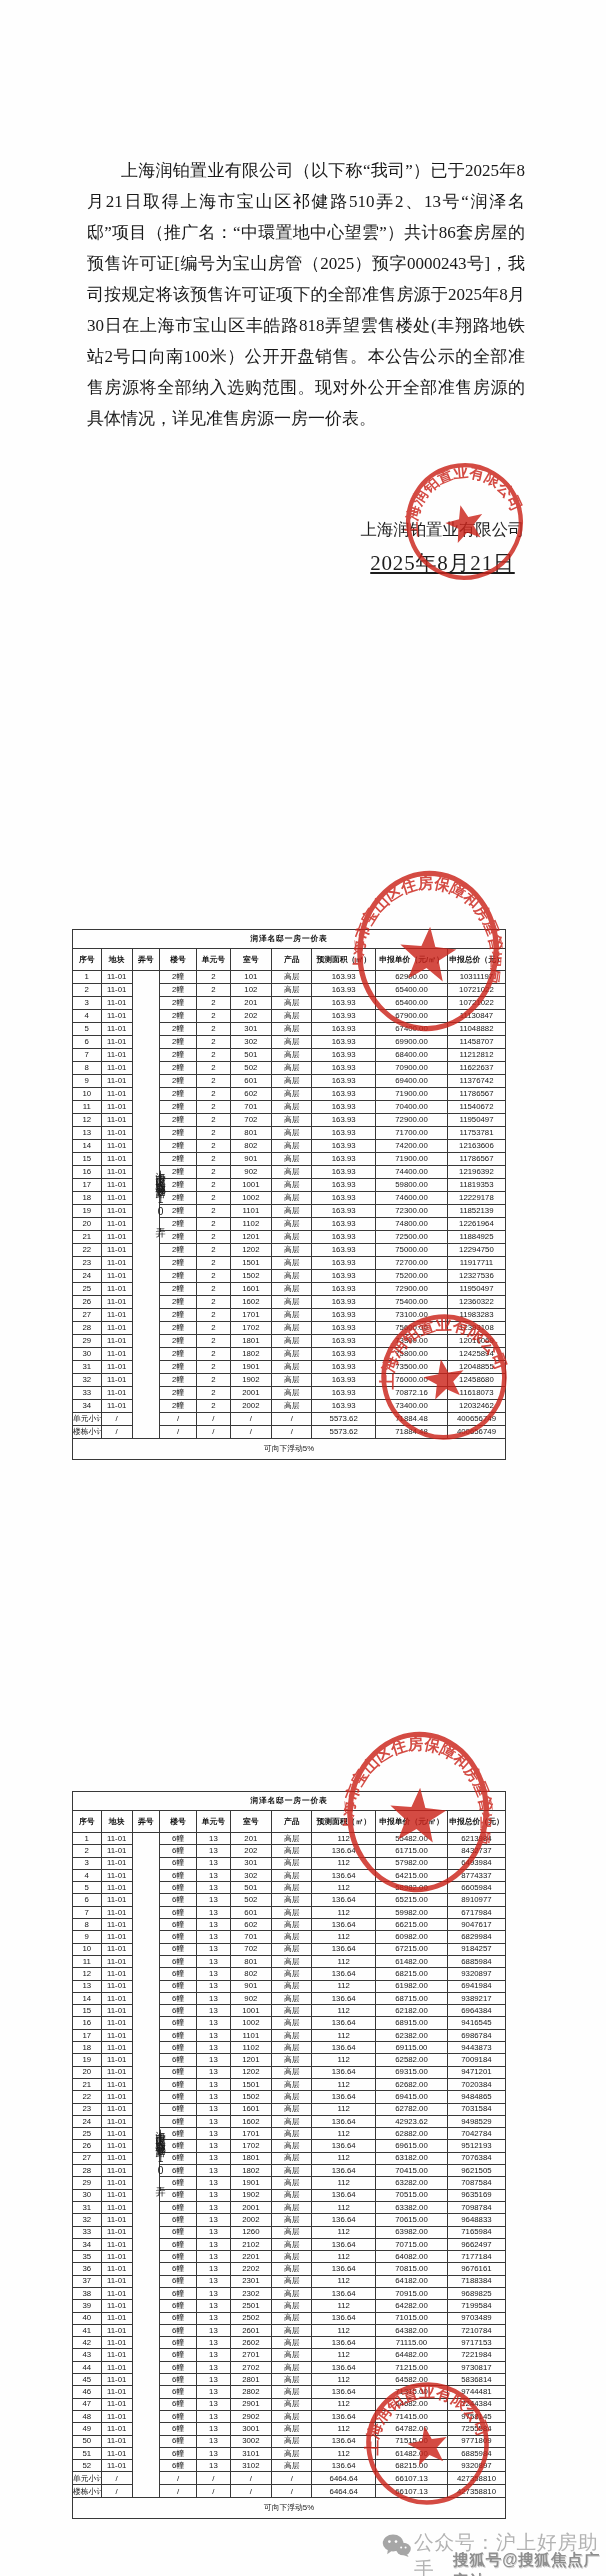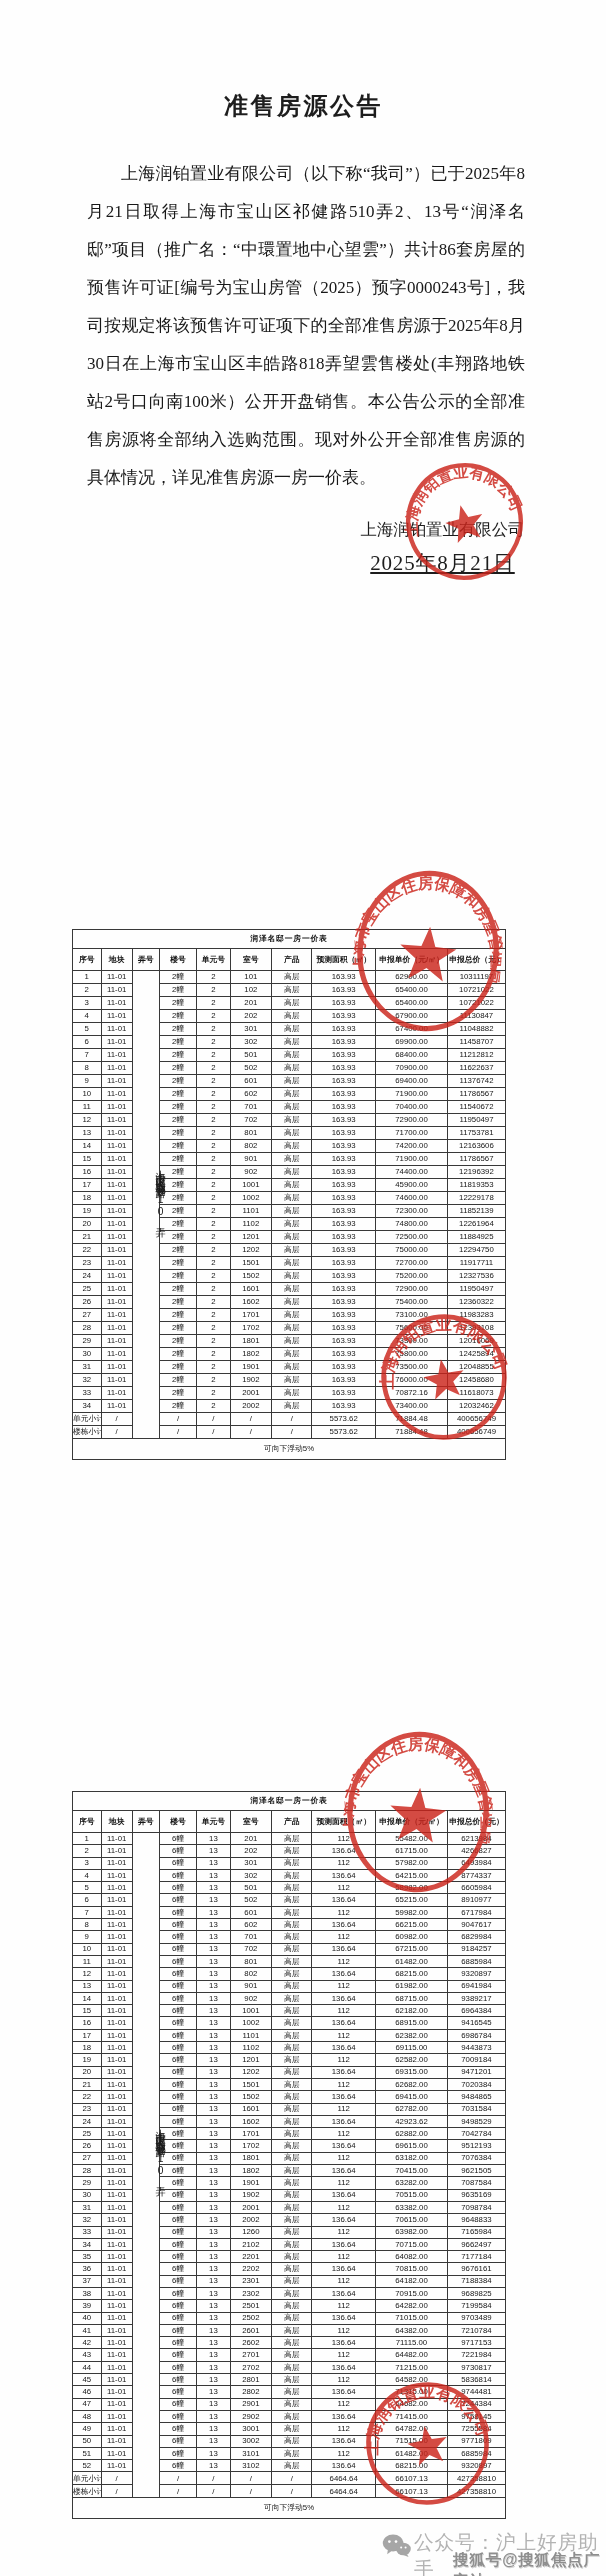--- a/index.html
+++ b/index.html
@@ -2,21 +2,21 @@
 <html style="font-size:13px"><head>
 <meta charset="utf-8">
 <style>
   html,body{margin:0;padding:0;background:#ffffff;}
   #page{position:relative;width:607px;height:2576px;background:#fefefe;overflow:hidden;
         font-family:"Liberation Serif","DejaVu Serif",serif;color:#1d1d1d;}
   
   .doc-title{position:absolute;top:90px;left:0;width:607px;text-align:center;
              font-size:24px;font-weight:bold;letter-spacing:2.5px;}
   .doc-body{position:absolute;top:155px;left:87px;width:438px;font-size:17px;
-            line-height:38px;text-align:justify;text-indent:2em;color:#181818;}
+            line-height:31px;text-align:justify;text-indent:2em;color:#181818;}
   .sig-name{position:absolute;top:519px;left:344px;width:197px;text-align:center;font-size:16.4px;}
   .sig-date{position:absolute;top:549px;left:344px;width:197px;text-align:center;font-size:21px;letter-spacing:0.8px;text-decoration:underline;}
   
   .seal{position:absolute;color:#cb241b;opacity:.82;pointer-events:none;}
   .seal svg{display:block;width:100%;height:100%;}
   .seal-a{left:402px;top:459px;width:125px;height:125px;transform:rotate(-14deg);}
   .seal-b{left:354px;top:866px;width:148px;height:170px;transform:rotate(5deg);}
   .seal-c{left:377px;top:1310px;width:134px;height:134px;transform:rotate(-10deg);}
   .seal-d{left:344px;top:1727px;width:148px;height:170px;transform:rotate(5deg);}
   .seal-e{left:362px;top:2378px;width:131px;height:131px;transform:rotate(-10deg);}
@@ -50,21 +50,20 @@
   .wm-sohu{position:absolute;left:453px;top:2550px;font-size:15.6px;font-weight:bold;color:#8e8e8e;
            font-family:"Liberation Sans",sans-serif;letter-spacing:0.8px;
            text-shadow:0 0 0.8px #ffffff,0.8px 0.8px 0 #cfcfcf;}
   .wm-icon{position:absolute;left:382px;top:2533px;width:29.5px;height:24.6px;}
 </style>
 </head>
 <body>
 
 <div id="page">
 
-  <div class="doc-title">准售房源公告</div>
 
   <div class="doc-body">上海润铂置业有限公司（以下称“我司”）已于2025年8月21日取得上海市宝山区祁健路510弄2、13号“润泽名邸”项目（推广名：“中環置地中心望雲”）共计86套房屋的预售许可证[编号为宝山房管（2025）预字0000243号]，我司按规定将该预售许可证项下的全部准售房源于2025年8月30日在上海市宝山区丰皓路818弄望雲售楼处(丰翔路地铁站2号口向南100米）公开开盘销售。本公告公示的全部准售房源将全部纳入选购范围。现对外公开全部准售房源的具体情况，详见准售房源一房一价表。</div>
 
   <div class="sig-name">上海润铂置业有限公司</div>
   <div class="sig-date">2025年8月21日</div>
 
   <div class="seal seal-a">
     <svg viewBox="0 0 200 200">
       <defs>
           <path id="arc-a" d="M 26,132 A 78,78 0 1 1 174,132" fill="none"></path>
@@ -305,21 +304,21 @@
         </tr>
           <tr>
           <td>17</td>
           <td>11-01</td>
           <td></td>
           <td>2幢</td>
           <td>2</td>
           <td>1001</td>
           <td>高层</td>
           <td>163.93</td>
-          <td>45900.00</td>
+          <td>59800.00</td>
           <td>11819353</td>
         </tr>
           <tr>
           <td>18</td>
           <td>11-01</td>
           <td></td>
           <td>2幢</td>
           <td>2</td>
           <td>1002</td>
           <td>高层</td>
@@ -631,21 +630,21 @@
           <tr>
           <td>2</td>
           <td>11-01</td>
           <td></td>
           <td>6幢</td>
           <td>13</td>
           <td>202</td>
           <td>高层</td>
           <td>136.64</td>
           <td>61715.00</td>
-          <td>4266827</td>
+          <td>8432737</td>
         </tr>
           <tr>
           <td>3</td>
           <td>11-01</td>
           <td></td>
           <td>6幢</td>
           <td>13</td>
           <td>301</td>
           <td>高层</td>
           <td>112</td>

